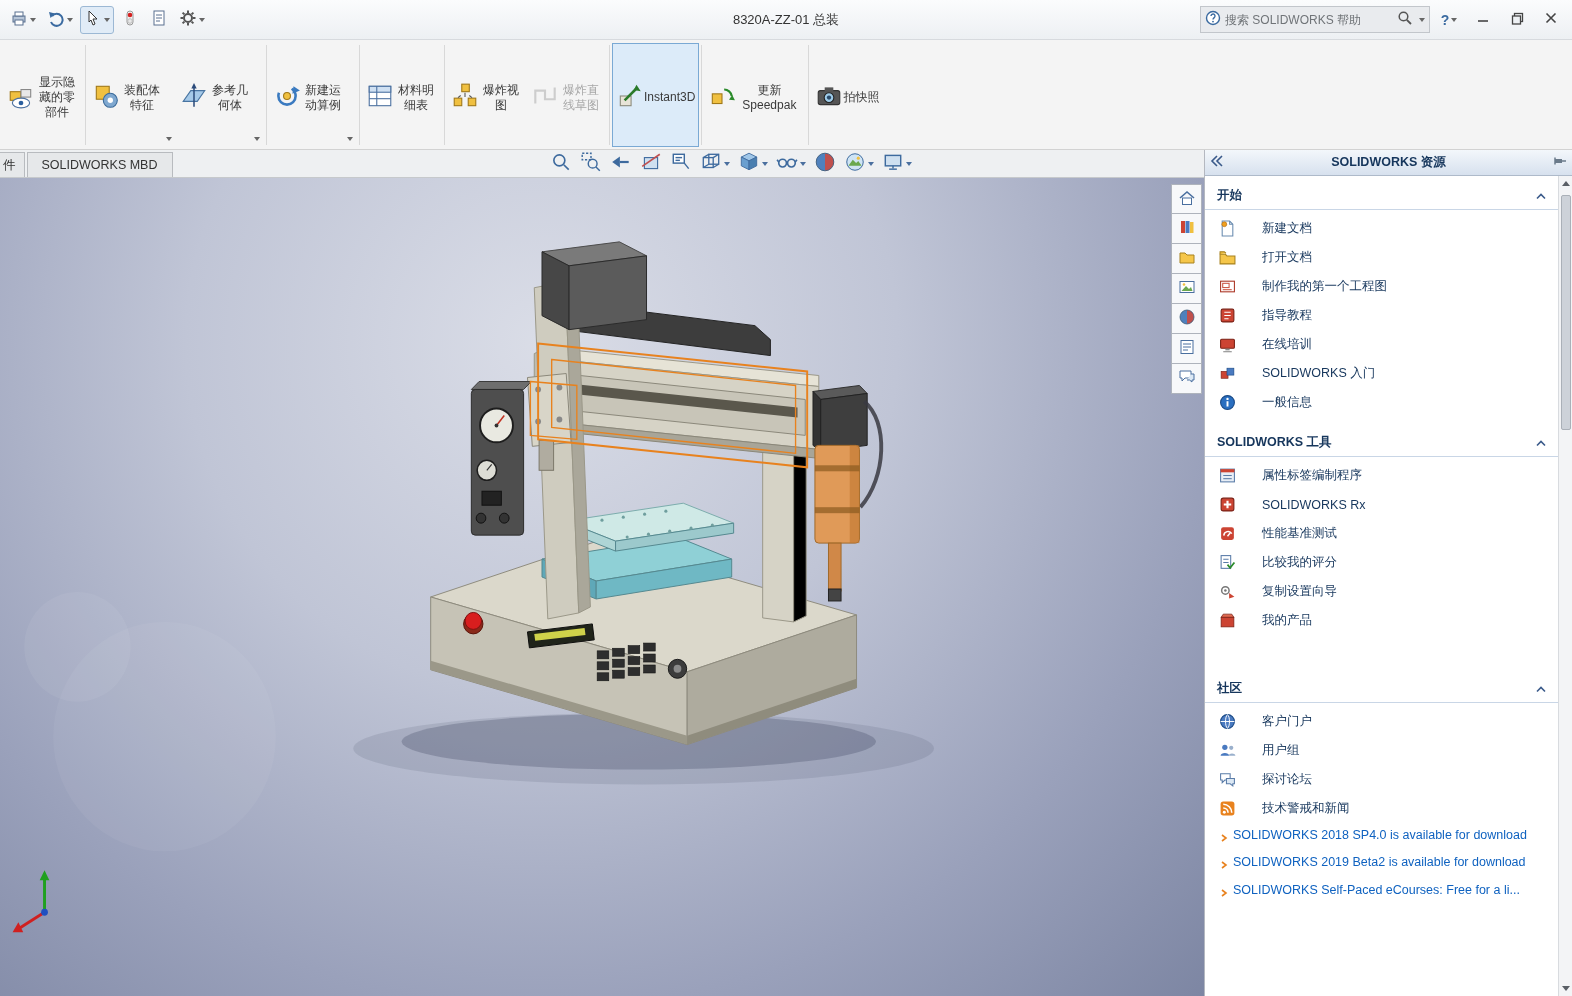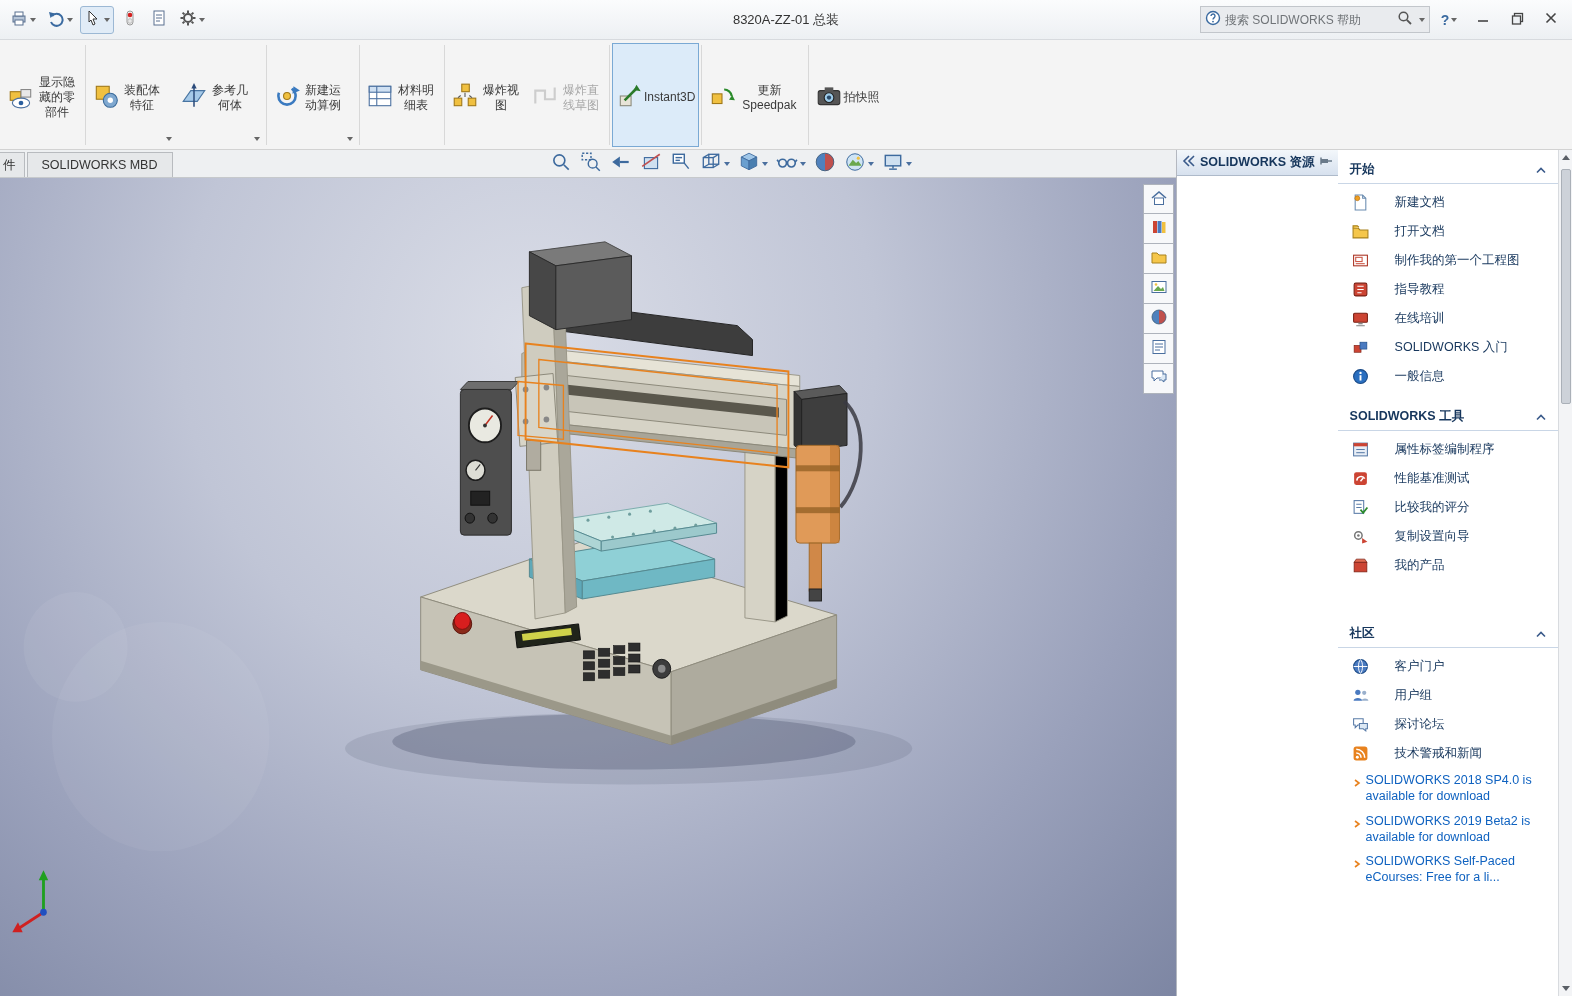--- a/index.html
+++ b/index.html
@@ -41,21 +41,21 @@
   
   #main{flex:1;display:flex;min-height:0}
   #left-col{flex:1;display:flex;flex-direction:column;min-width:0}
   #viewport{flex:1;position:relative;background:radial-gradient(ellipse at 45% 20%, #dadde7 0%, #c0c5d6 38%, #9aa1bb 72%, #7d86a3 100%);overflow:hidden}
   #model-svg{position:absolute;left:0;top:0;width:100%;height:100%}
   #sidetabs{position:absolute;top:6px;right:2px;display:flex;flex-direction:column;gap:0}
   .stab{width:31px;height:30px;background:#f7f8fa;border:1px solid #aeb3bc;border-top-width:0;display:flex;align-items:center;justify-content:center}
   .stab:first-child{border-top-width:1px}
 
   
-  #taskpane{width:396px;background:#fff;border-left:1px solid #b4b8c0;display:flex;flex:0 0 auto}
+  #taskpane{width:368px;background:#fff;border-left:1px solid #b4b8c0;display:flex;flex-direction:column;flex:0 0 auto}
   #tp-header{height:26px;background:linear-gradient(#f3f7fb,#d7e1ee);border-bottom:1px solid #aebaca;display:flex;align-items:center;padding:0 5px;gap:4px;flex:0 0 auto}
   #tp-title{flex:1;text-align:center;font-weight:bold;font-size:12.5px;color:#16365c}
   #tp-body{flex:1;display:flex;min-height:0}
   #tp-content{flex:1;padding:2px 0;overflow:hidden}
   .section{margin-bottom:8px}
   .sec-h{display:flex;align-items:center;justify-content:space-between;padding:9px 12px 5px 12px;border-bottom:1px solid #c9d6e6;margin-bottom:4px}
   .sec-h .t{font-weight:bold;font-size:12.5px;color:#16365c}
   .item{display:flex;align-items:center;gap:26px;padding:6px 8px 6px 14px;color:#16365c;font-size:12.5px}
   .item .ico{flex:0 0 auto;display:flex}
   .sec-community{margin-top:36px}
@@ -669,20 +669,29 @@
                     <rect x="1.5" y="2" width="13" height="3" fill="#cc4433"></rect>
                     <line x1="4" y1="8" x2="12" y2="8" stroke="#5a7ca8"></line>
                     <line x1="4" y1="11" x2="12" y2="11" stroke="#5a7ca8"></line>
                   </svg>
                 </span>
               <span>属性标签编制程序</span>
             </div>
             <div class="item">
               <span class="ico">
                   <svg width="17" height="17" viewBox="0 0 16 16">
+                    <rect x="2" y="2" width="12" height="12" rx="2" fill="#cc4433" stroke="#7a2015"></rect>
+                    <path d="M8 4.5v7M4.5 8h7" stroke="#fff" stroke-width="2" fill="none"></path>
+                  </svg>
+                </span>
+              <span>SOLIDWORKS Rx</span>
+            </div>
+            <div class="item">
+              <span class="ico">
+                  <svg width="17" height="17" viewBox="0 0 16 16">
                     <rect x="2" y="2" width="12" height="12" rx="2" fill="#cc4433"></rect>
                     <path d="M4.5 10a4 4 0 0 1 7.5-1.8" fill="none" stroke="#fff" stroke-width="1.4"></path>
                     <line x1="8" y1="10.5" x2="10.5" y2="7.5" stroke="#fff" stroke-width="1.4"></line>
                   </svg>
                 </span>
               <span>性能基准测试</span>
             </div>
             <div class="item">
               <span class="ico">
                   <svg width="17" height="17" viewBox="0 0 16 16">

